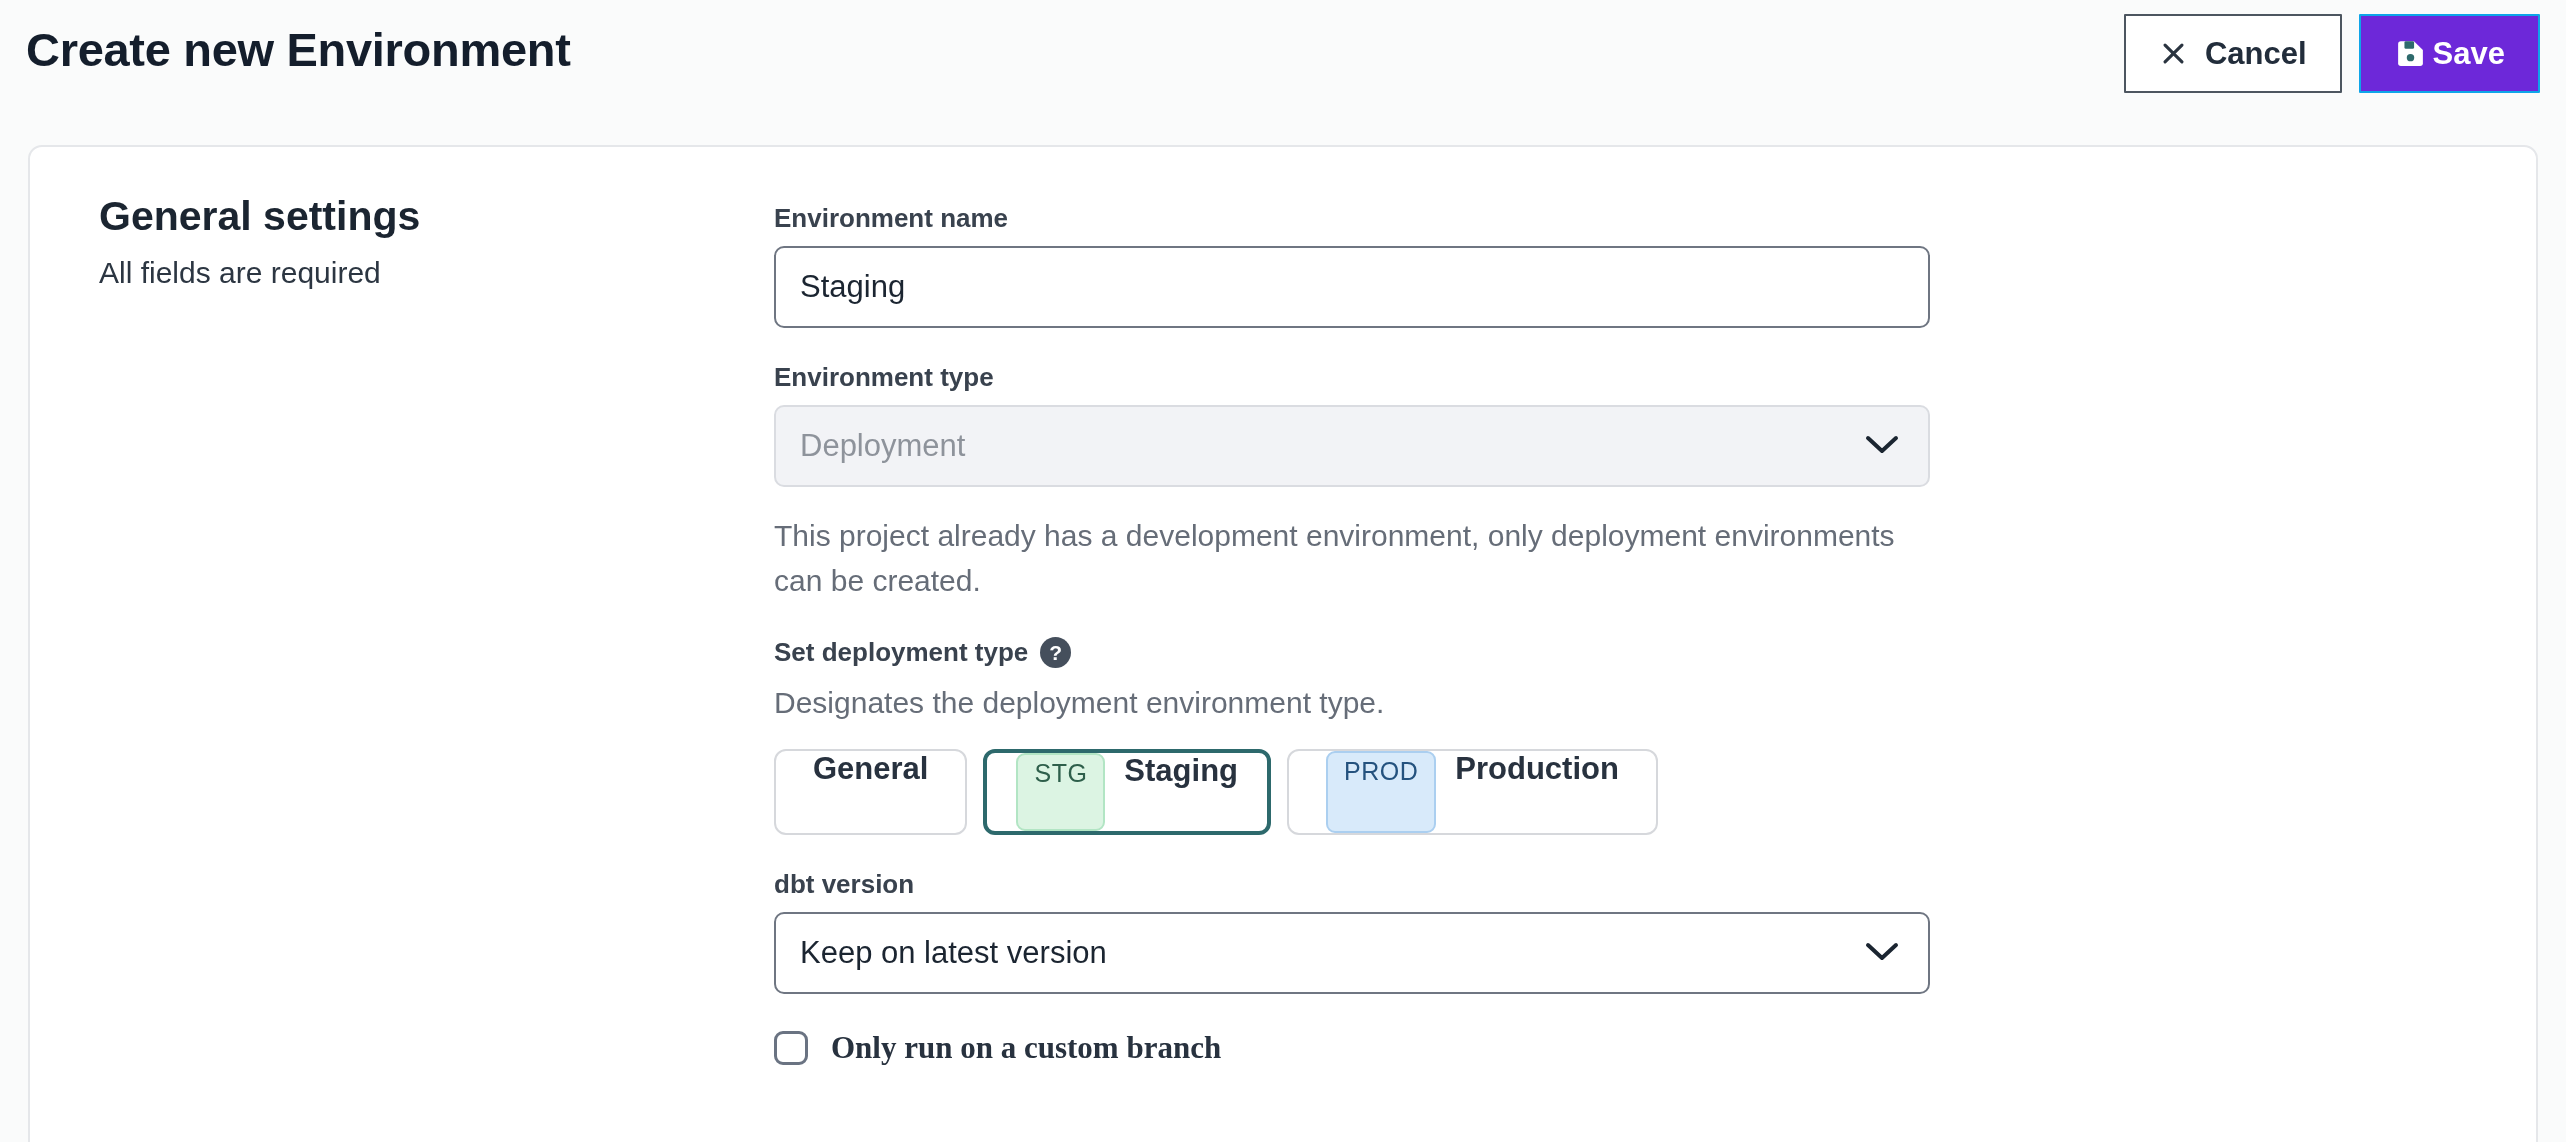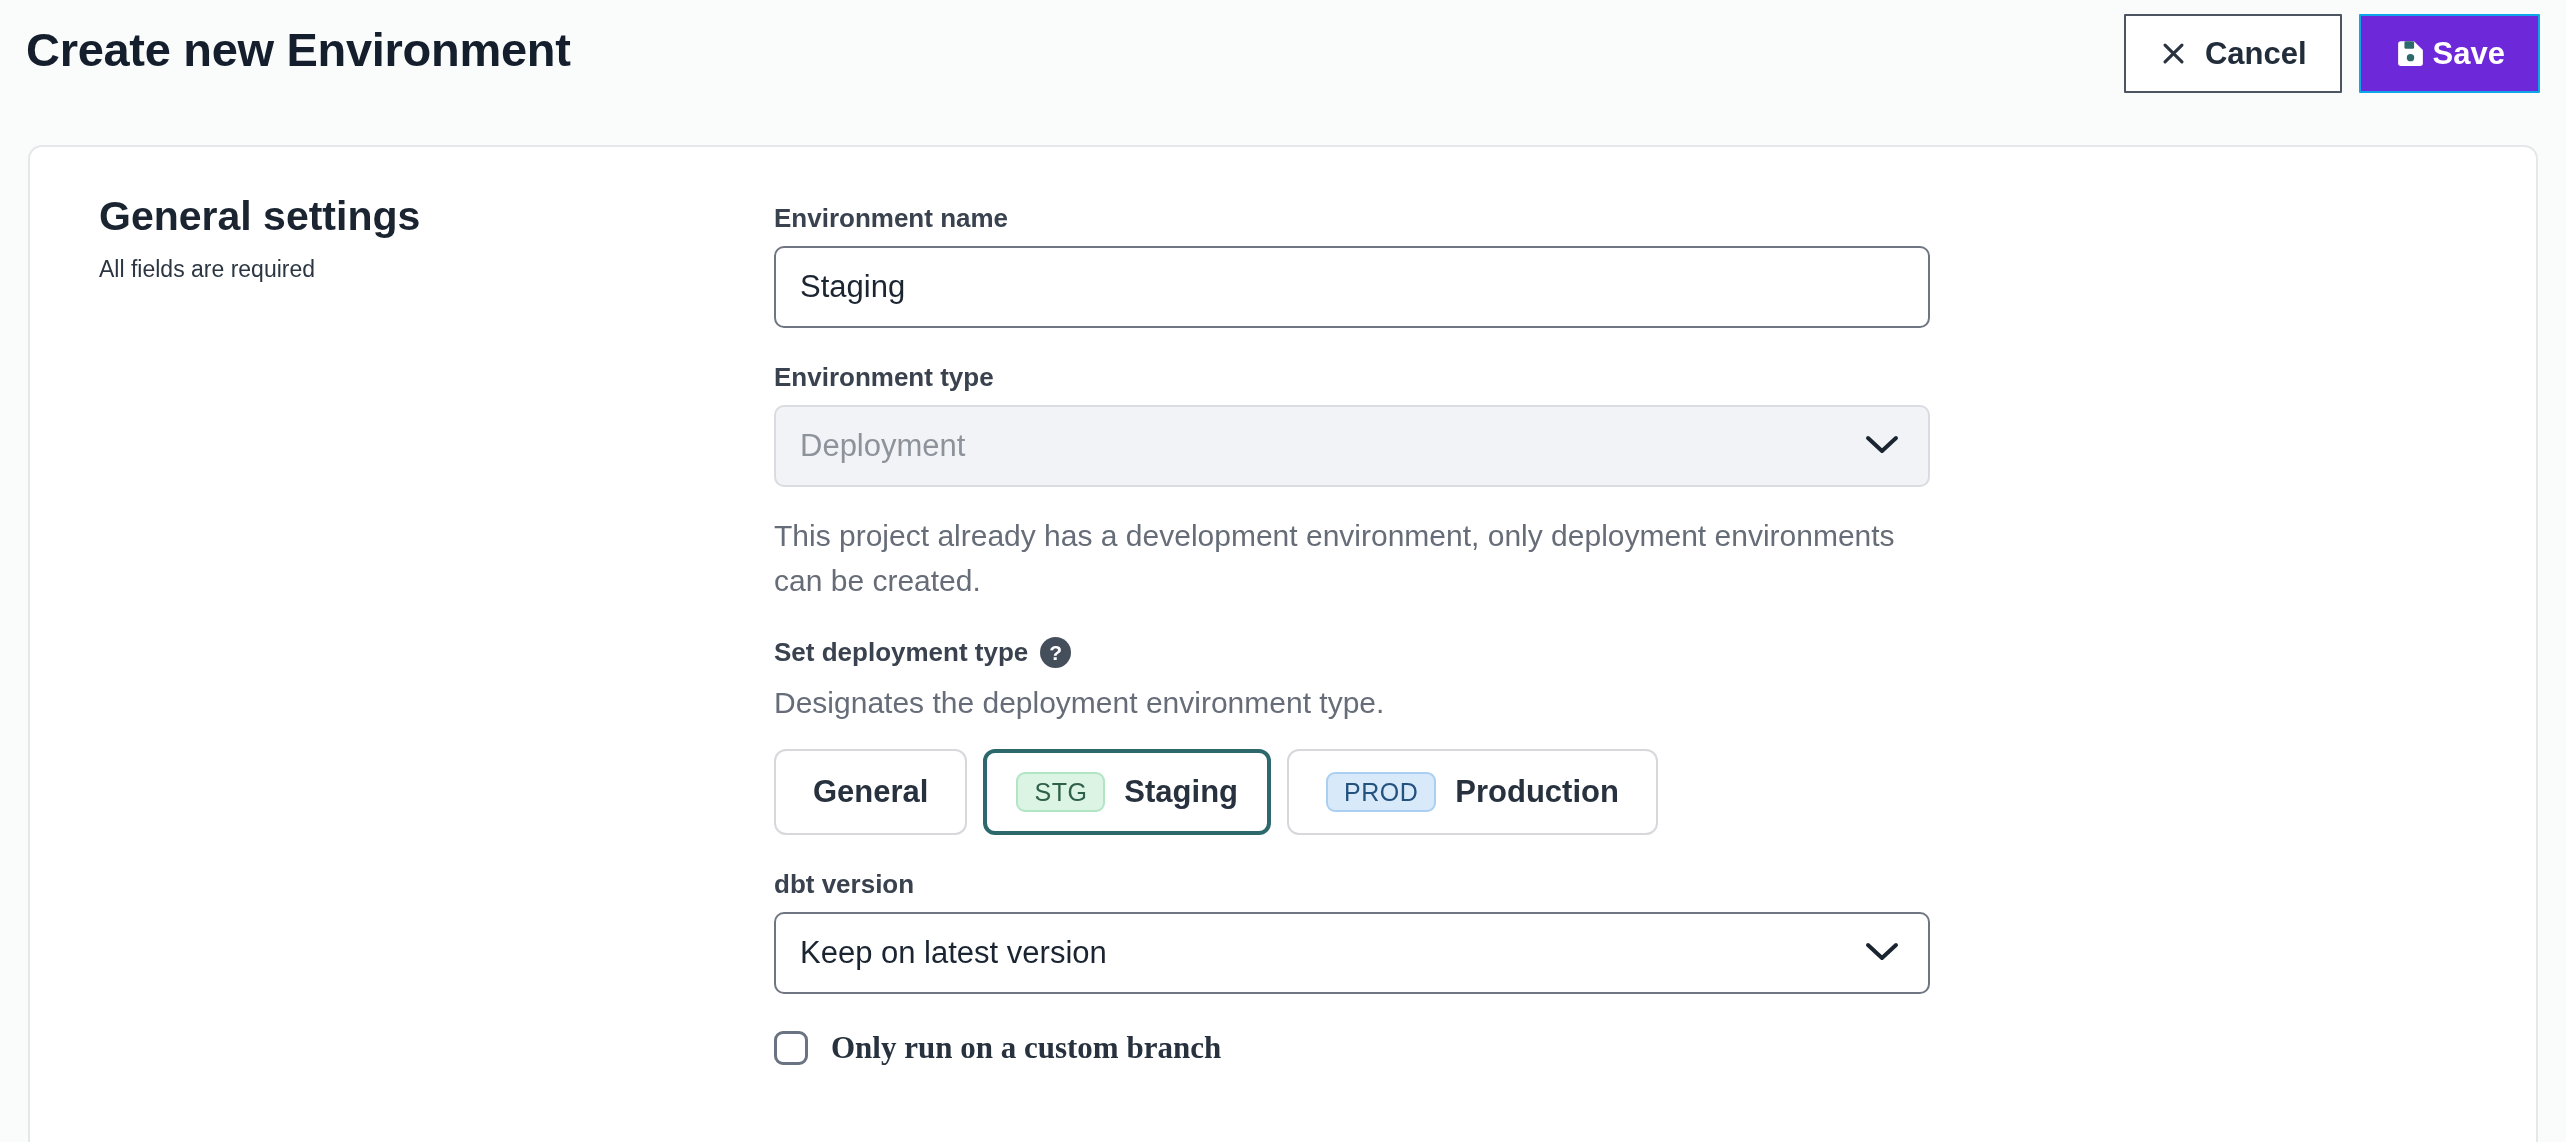--- a/index.html
+++ b/index.html
@@ -38,21 +38,21 @@
     margin: 52px 28px 0 28px;
     background: #ffffff;
     border: 2px solid #e5e7ea;
     border-radius: 14px;
     height: 1400px;
   }
   .card-body { display: flex; padding: 46px 0 0 69px; }
 
   .left-col { width: 675px; }
   .section-title { font-size: 41px; font-weight: 700; color: #1b2531; margin: 0 0 16px 0; }
-  .section-subtitle { font-size: 23px; color: #2c3642; }
+  .section-subtitle { font-size: 30px; color: #2c3642; }
 
   .form-col { width: 1156px; padding-top: 10px; }
 
   .field-label {
     display: flex; align-items: center; gap: 12px;
     font-size: 26px; font-weight: 700; color: #39424e;
     margin-bottom: 12px;
   }
   .text-input {
     width: 100%; height: 82px;
@@ -83,21 +83,21 @@
   .help-icon {
     width: 31px; height: 31px; border-radius: 50%;
     background: #454f5c; color: #ffffff;
     font-size: 21px; font-weight: 700;
     display: inline-flex; align-items: center; justify-content: center;
     cursor: pointer;
   }
 
   .options-row { display: flex; gap: 16px; margin-top: 24px; }
   .option {
-    display: flex; align-items: center; gap: 19px;
+    display: flex; gap: 19px;
     height: 86px; border-radius: 12px;
     background: #ffffff; border: 2px solid #d6d8dc;
     padding: 0 37px;
     font-size: 31px; font-weight: 700; color: #28323f;
     cursor: pointer;
   }
   .option.selected { border: 4px solid #2d696c; padding: 0 29px; }
   .badge {
     font-size: 25px; font-weight: 500; letter-spacing: 0.5px;
     padding: 3px 16px; border-radius: 9px; line-height: 1.2;

